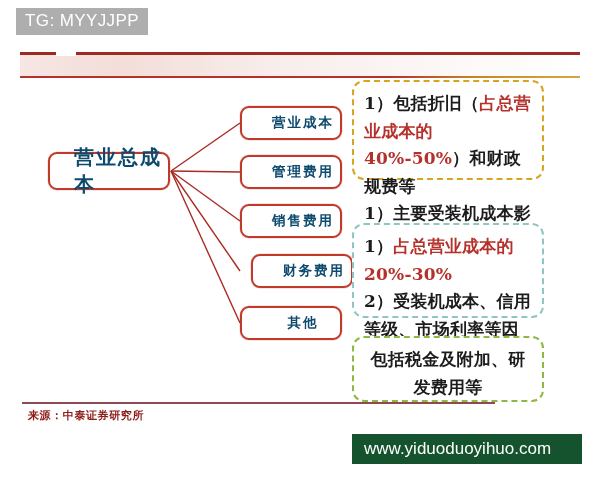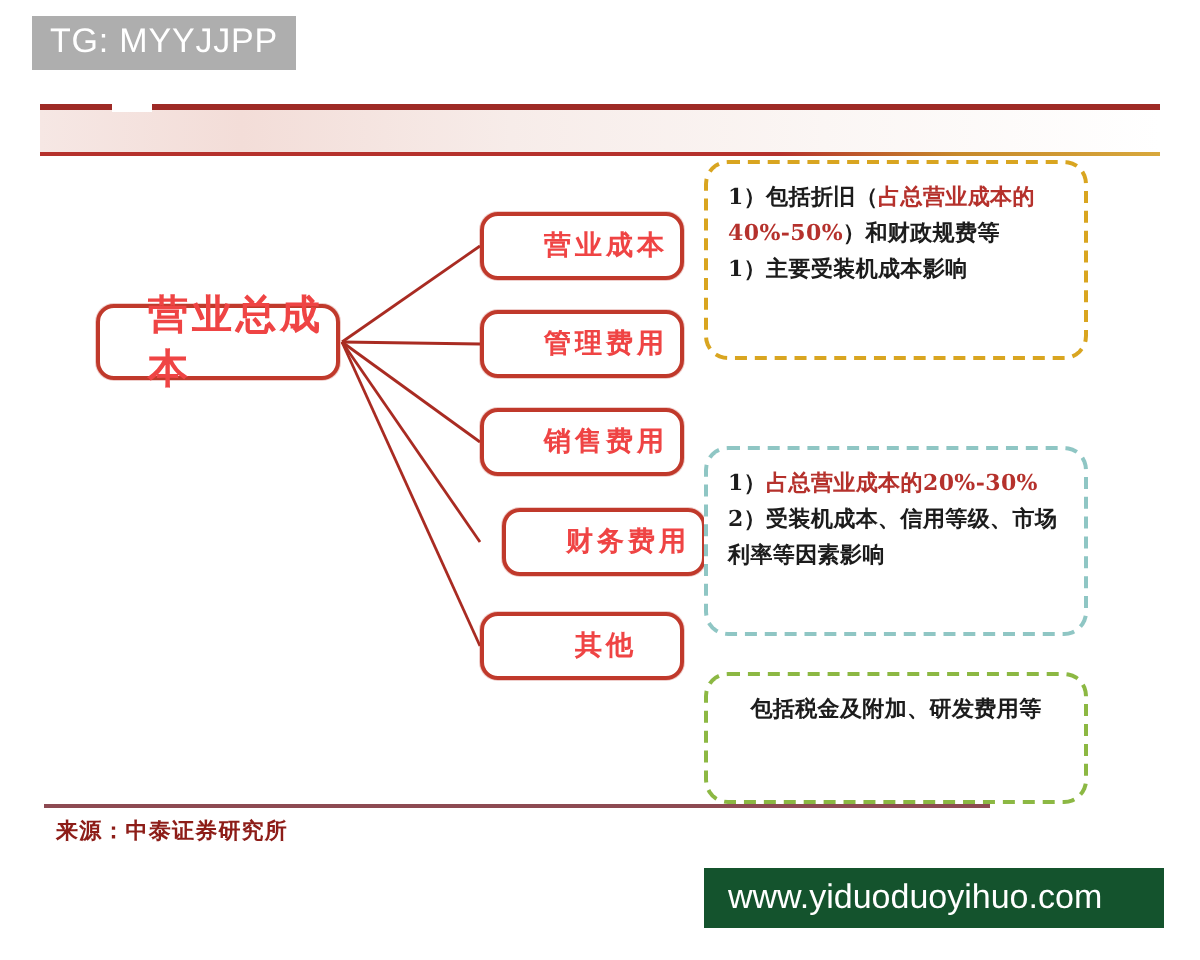--- a/index.html
+++ b/index.html
@@ -101,21 +101,21 @@
     position: absolute;
     box-sizing: border-box;
     border: 2.5px solid #c0392b;
     border-radius: 9px;
     background: #ffffff;
     display: flex;
     align-items: center;
     justify-content: center;
     font-family: "DejaVu Serif", "Liberation Serif", serif;
     font-weight: bold;
-    color: #ef4444;
+    color: #0c4a6e;
     letter-spacing: 2px;
     box-shadow: 0 0 0 0.5px rgba(192,57,43,0.25);
     padding-left: 24px;
   }
   .node-root {
     left: 48px;
     top: 152px;
     width: 122px;
     height: 38px;
     font-size: 20px;
@@ -135,21 +135,21 @@
   
   .panel {
     position: absolute;
     box-sizing: border-box;
     left: 352px;
     width: 192px;
     padding: 8px 10px 6px 10px;
     border-radius: 12px;
     background: #ffffff;
     font-family: "DejaVu Serif", "Liberation Serif", serif;
-    font-size: 11px;
+    font-size: 17px;
     font-weight: bold;
     line-height: 1.62;
     color: #1c1c1c;
     letter-spacing: 0.2px;
   }
   .panel-gold  { top: 80px;  height: 100px; border: 2px dashed #d9a520; }
   .panel-teal  { top: 223px; height: 95px;  border: 2px dashed #8fc6c4; }
   .panel-green { top: 336px; height: 66px;  border: 2px dashed #8cb843; text-align: center; }
 
   .panel p { margin: 0; }

